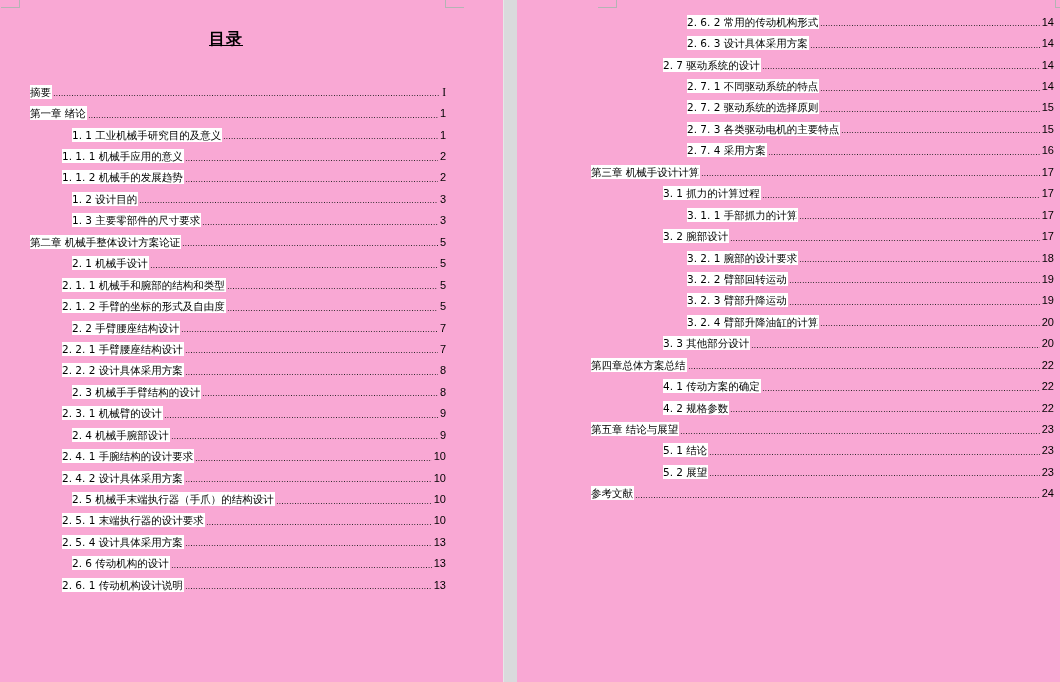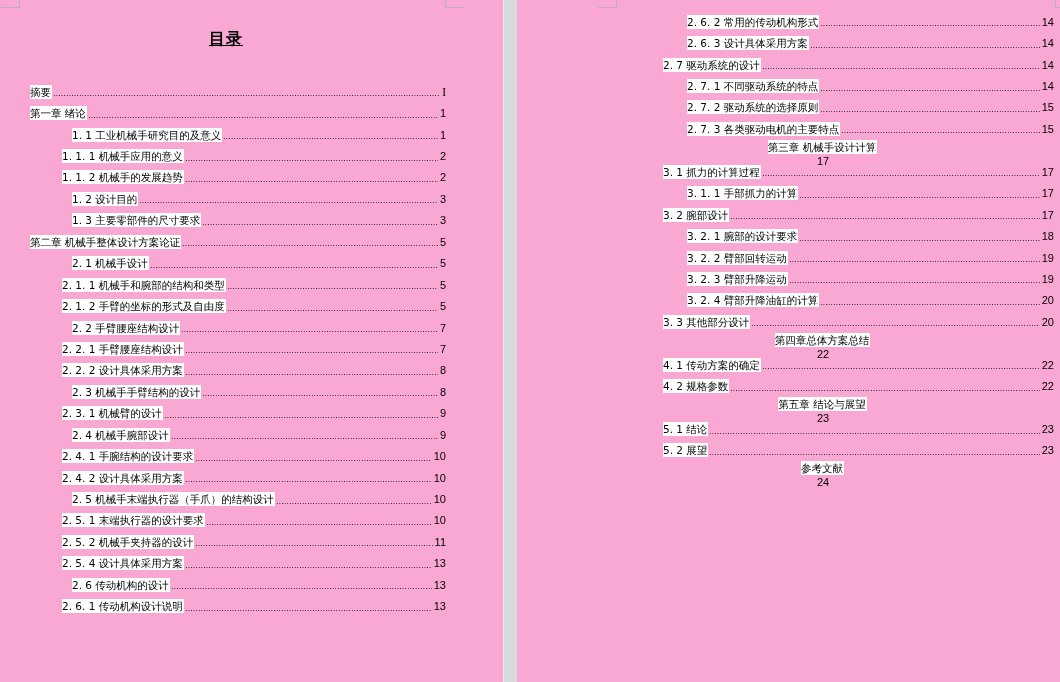--- a/index.html
+++ b/index.html
@@ -32,21 +32,21 @@
       flex: 1 1 auto; height: 1px; margin: 0 1px; align-self: center; position: relative; top: 4px;
       background-image: radial-gradient(circle, #222 0.6px, transparent 0.7px);
       background-size: 2.6px 1.4px; background-repeat: repeat-x;
     }
     .toc-row .pnum { padding-left: 1px; font-family: "Liberation Serif", "DejaVu Serif", serif; font-size: 11.5px; }
     .toc-row .pnum.arial { font-family: "Liberation Sans", sans-serif; font-size: 11px; }
     .serif { font-family: "Liberation Serif", "DejaVu Serif", serif; font-size: 12px; }
     #list-left .lvl-0 { padding-left: 30px; }
     #list-left .lvl-1 { padding-left: 72px; }
     #list-left .lvl-2 { padding-left: 62px; text-align: center; }
-    #list-right .lvl-0 { padding-left: 74px; flex-direction: column; }
+    #list-right .lvl-0 { padding-left: 74px; }
     #list-right .lvl-1 { padding-left: 146px; }
     #list-right .lvl-2 { padding-left: 170px; }
   </style>
 </head>
 <body>
 
 <div class="page" id="page-left">
   <div class="corner tl" style="left:1px; top:0;"></div>
   <div class="corner tr" style="left:445px; top:0;"></div>
   <div class="toc-title">目录</div>
@@ -150,25 +150,20 @@
     <span class="label">2. 5 机械手末端执行器（手爪）的结构设计</span>
     <span class="leader"></span>
     <span class="pnum arial">10</span>
   </li>
       <li class="toc-row lvl-2">
     <span class="label">2. 5. 1 末端执行器的设计要求</span>
     <span class="leader"></span>
     <span class="pnum arial">10</span>
   </li>
       <li class="toc-row lvl-2">
-    <span class="label">2. 5. 2 机械手夹持器的设计</span>
-    <span class="leader"></span>
-    <span class="pnum arial">11</span>
-  </li>
-      <li class="toc-row lvl-2">
     <span class="label">2. 5. 4 设计具体采用方案</span>
     <span class="leader"></span>
     <span class="pnum arial">13</span>
   </li>
       <li class="toc-row lvl-1">
     <span class="label">2. 6 传动机构的设计</span>
     <span class="leader"></span>
     <span class="pnum arial">13</span>
   </li>
       <li class="toc-row lvl-2">
@@ -208,20 +203,25 @@
       <li class="toc-row lvl-2">
     <span class="label">2. 7. 2 驱动系统的选择原则</span>
     <span class="leader"></span>
     <span class="pnum arial">15</span>
   </li>
       <li class="toc-row lvl-2">
     <span class="label">2. 7. 3 各类驱动电机的主要特点</span>
     <span class="leader"></span>
     <span class="pnum arial">15</span>
   </li>
+      <li class="toc-row lvl-2">
+    <span class="label">2. 7. 4 采用方案</span>
+    <span class="leader"></span>
+    <span class="pnum arial">16</span>
+  </li>
       <li class="toc-row lvl-0">
     <span class="label">第三章  机械手设计计算</span>
     <span class="leader"></span>
     <span class="pnum arial">17</span>
   </li>
       <li class="toc-row lvl-1">
     <span class="label">3. 1 抓力的计算过程</span>
     <span class="leader"></span>
     <span class="pnum arial">17</span>
   </li>

